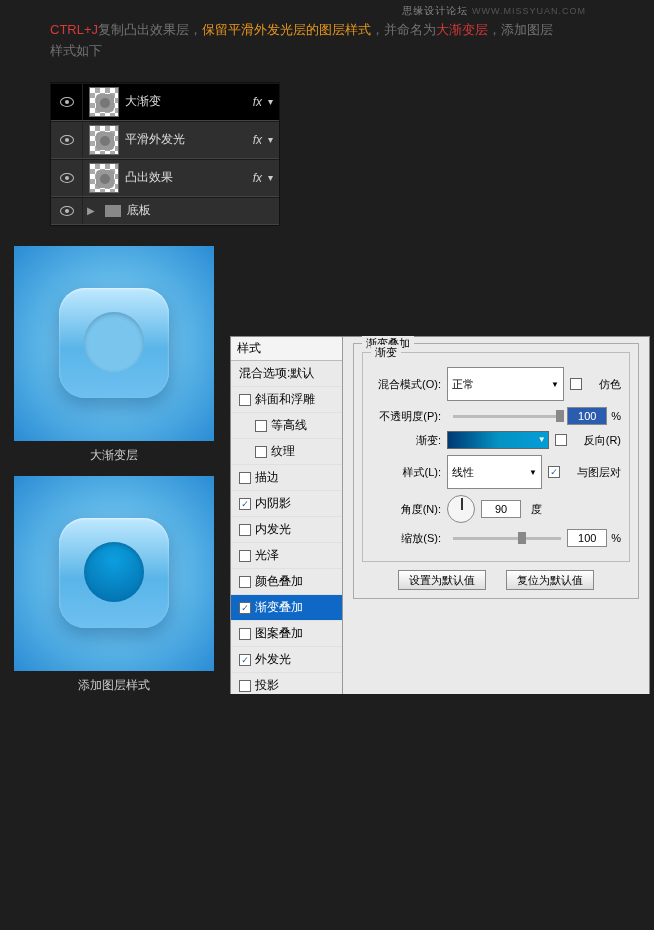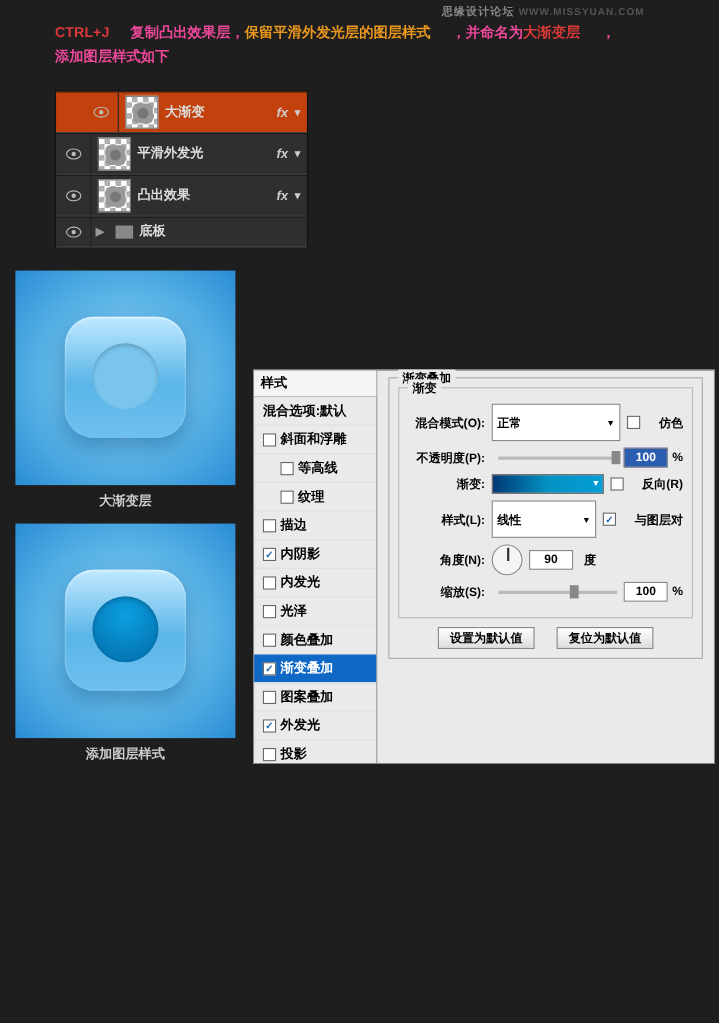--- a/index.html
+++ b/index.html
@@ -1,28 +1,28 @@
 <!DOCTYPE html>
 <html><head>
 <meta charset="utf-8">
 <style>
 * { box-sizing: border-box; margin: 0; padding: 0; }
 body { background: #1e1e1e; font-family: "Microsoft YaHei", sans-serif; font-size: 12px; color: #ccc; width: 654px; }
-.page { width: 596px; position: relative; font-weight: bold; }
+.page { width: 596px; position: relative; }
 .header-text { padding: 20px 30px 10px 50px; line-height: 1.6; font-size: 13px; }
 .red { color: #d93939; }
 .orange { color: #e8961c; }
-.white { color: #ec4899; margin-left: 19px; }
+.white { color: #737373; }
 .watermark { position: absolute; top: 4px; right: 10px; color: #888; font-size: 10px; letter-spacing: 1px; }
 
 
 .layers { margin: 10px 0 0 50px; width: 230px; background: #2f2f2f; border: 1px solid #111; }
 .layer-row { display: flex; align-items: center; height: 38px; border-top: 1px solid #1a1a1a; border-bottom: 1px solid #444; }
 .layer-row.small { height: 28px; }
-.layer-row.selected { background: #c2410c; padding-left: 25px; }
+.layer-row.selected { background: #000000; }
 .vis-col { width: 32px; display: flex; align-items: center; justify-content: center; border-right: 1px solid #222; height: 100%; }
 .eye { width: 14px; height: 10px; border: 1.5px solid #bbb; border-radius: 60%; position: relative; }
 .eye::after { content: ""; position: absolute; width: 4px; height: 4px; background: #bbb; border-radius: 50%; top: 2px; left: 4px; }
 .thumb { width: 30px; height: 30px; margin: 0 6px; border: 1px solid #666; position: relative; }
 .thumb.trans { background-image: linear-gradient(45deg,#aaa 25%,transparent 25%),linear-gradient(-45deg,#aaa 25%,transparent 25%),linear-gradient(45deg,transparent 75%,#aaa 75%),linear-gradient(-45deg,transparent 75%,#aaa 75%); background-size: 10px 10px; background-position: 0 0,0 5px,5px -5px,-5px 0; background-color: #fff; }
 .thumb .shape { position: absolute; width: 18px; height: 18px; background: #999; border-radius: 4px; top: 6px; left: 6px; }
 .thumb .circ { position: absolute; width: 10px; height: 10px; background: #777; border-radius: 50%; top: 10px; left: 10px; }
 .thumb.solid { background: #6eb7e8; }
 .layer-label { flex: 1; color: #ddd; font-size: 12px; }
 .fx { font-style: italic; color: #ccc; margin-right: 6px; font-size: 12px; }

